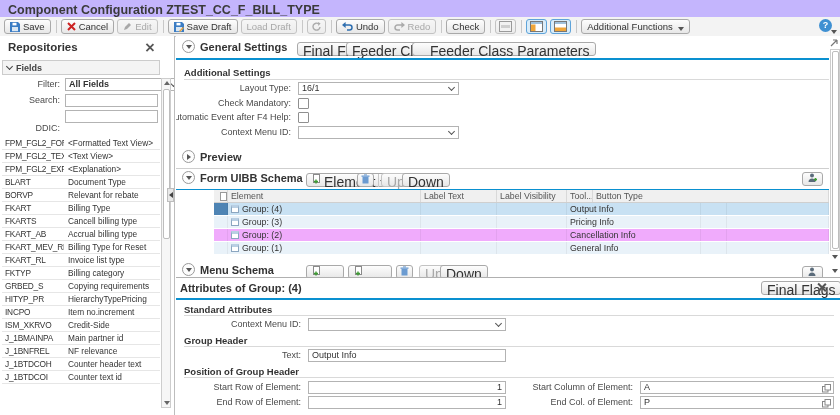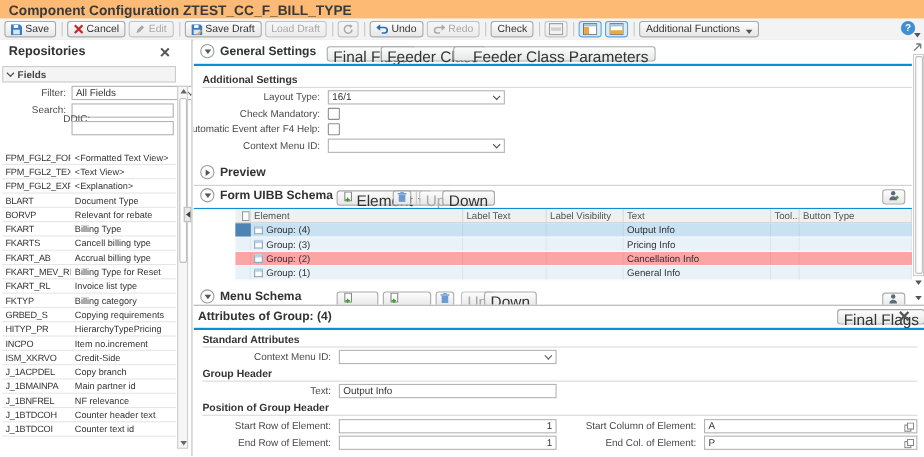--- a/index.html
+++ b/index.html
@@ -1,21 +1,21 @@
 <!DOCTYPE html>
 <html><head>
 <meta charset="utf-8">
 <style>
   * { margin:0; padding:0; box-sizing:border-box; }
   html,body { width:840px; height:415px; overflow:hidden; background:#fff;
     font-family:"Liberation Sans","DejaVu Sans",sans-serif; color:#333; }
   #app { position:relative; width:840px; height:415px; background:#fff; }
 
   
-  .titlebar { position:absolute; left:0; top:0; width:840px; height:17px; background:#fdba74; }
+  .titlebar { position:absolute; left:0; top:0; width:840px; height:17px; background:#c4b5fd; }
   .titlebar h1 { font-size:12.5px; font-weight:bold; color:#3a3a3a; padding:3px 0 0 8px; white-space:nowrap; }
   .toolbar { position:absolute; left:0; top:17px; width:840px; height:20px; background:#f3f3f3;
     border-bottom:1px solid #d2d2d2; display:flex; align-items:center; padding:0 4px; }
   .btn { display:inline-flex; align-items:center; gap:3px; height:15px; padding:0 5px;
     background:linear-gradient(#fdfdfd,#e7e7e7); border:1px solid #a9a9a9; border-radius:3px;
     font-size:9.5px; color:#333; margin-right:3px; white-space:nowrap; position:relative; }
   .btn.disabled { color:#a8a8a8; background:linear-gradient(#f6f6f6,#ececec); border-color:#c3c3c3; }
   .btn.toggled { background:#d9ecf9; border-color:#5ea3d9; }
   .btn.iconic { padding:0 3px; }
   .sep { width:1px; height:13px; background:#c8c8c8; margin:0 4px 0 2px; }
@@ -80,21 +80,21 @@
 
   
   .schema { position:absolute; left:38px; top:154px; width:615px; }
   .srow, .shead { display:flex; height:13px; }
   .shead { background:#f0f0f0; border-bottom:1px solid #cfcfcf; color:#555; }
   .scell { font-size:8.8px; line-height:12.5px; padding-left:3px; overflow:hidden; white-space:nowrap; border-right:1px solid rgba(0,0,0,0.05); }
   .shead .scell { border-right:1px solid #d9d9d9; }
   .w-sel{width:14px;} .w-el{width:193px; display:flex; align-items:center; gap:3px;} .w-lt{width:76px;}
   .w-lv{width:70px;} .w-tx{width:134px;} .w-tl{width:26px;} .w-bt{flex:1;}
   .srow { border-bottom:1px solid #fff; }
-  .srow.odd { background:#fca5a5; } .srow.even { background:#e9f2f9; }
+  .srow.odd { background:#f0abfc; } .srow.even { background:#e9f2f9; }
   .srow.selected { background:#c8e1f3; }
   .srow.selected .w-sel { background:#4e84b4; }
   .gicon { display:inline-block; width:8px; height:8px; border:1px solid #8ba6c0; background:#fff; border-top:3px solid #b9cfe3; }
   .sheet-ico { display:inline-block; width:7px; height:9px; border:1px solid #999; background:#fff; margin:2px 0 0 3px; }
 
   
   .attr-panel { position:absolute; left:176px; top:277px; width:664px; height:138px; background:#fff;
     border-top:1px solid #b0b0b0; overflow:hidden; }
   .attr-title { position:absolute; left:4px; top:4px; font-size:11px; font-weight:bold; color:#333; }
 
@@ -204,26 +204,26 @@
   <div class="left-panel">
     <div class="lp-title">Repositories</div>
     <span class="xicon" style="left:144px; top:6px; transform:scale(0.9);"></span>
 
     <div class="tray">
       <i class="chev-s"></i>
       <span>Fields</span>
     </div>
 
     <span class="lbl" style="left:0; top:42px; width:60px;">Filter:</span>
-    <div class="selectbox" style="left:65px; top:42px; width:116px;">
+    <div class="selectbox" style="left:65px; top:42px; width:116px;font-weight:bold;">
       <span>All Fields</span><i class="chev"></i>
     </div>
     <span class="lbl" style="left:0; top:58px; width:60px;">Search:</span>
     <div class="field" style="left:65px; top:58px; width:93px;"><span></span></div>
-    <span class="lbl" style="left:0; top:66px; width:60px;margin-left:22px;">DDIC:</span>
+    <span class="lbl" style="left:0; top:86px; width:60px;">DDIC:</span>
     <div class="field" style="left:65px; top:74px; width:93px;"><span></span></div>
 
     <div class="ftable-body">
     <div class="frow">
       <span class="fn">FPM_FGL2_FORM...</span>
       <span class="fl">&lt;Formatted Text View&gt;</span>
     </div>
 
     <div class="frow">
       <span class="fn">FPM_FGL2_TEXT_V...</span>
@@ -289,24 +289,20 @@
     <div class="frow">
       <span class="fn">INCPO</span>
       <span class="fl">Item no.increment</span>
     </div>
 
     <div class="frow">
       <span class="fn">ISM_XKRVO</span>
       <span class="fl">Credit-Side</span>
     </div>
 
-    <div class="frow">
-      <span class="fn">J_1ACPDEL</span>
-      <span class="fl">Copy branch</span>
-    </div>
 
 
     <div class="frow">
       <span class="fn">J_1BMAINPA</span>
       <span class="fl">Main partner id</span>
     </div>
 
     <div class="frow">
       <span class="fn">J_1BNFREL</span>
       <span class="fl">NF relevance</span>
@@ -413,21 +409,20 @@
         </svg>
       </span>
     <div class="blueline" style="left:0; top:153px; width:653px; height:1px;"></div>
 
     <div class="schema">
       <div class="shead">
         <span class="scell w-sel"><i class="sheet-ico"></i></span>
         <span class="scell w-el">Element</span>
         <span class="scell w-lt">Label Text</span>
         <span class="scell w-lv">Label Visibility</span>
-        <span class="scell w-tx">Text</span>
         <span class="scell w-tl">Tool...</span>
         <span class="scell w-bt">Button Type</span>
       </div>
       <div id="schema-body">
     <div class="srow odd selected">
       <span class="scell w-sel"></span>
       <span class="scell w-el">
               <i class="gicon"></i>
               <span>Group: (4)</span>
             </span>

